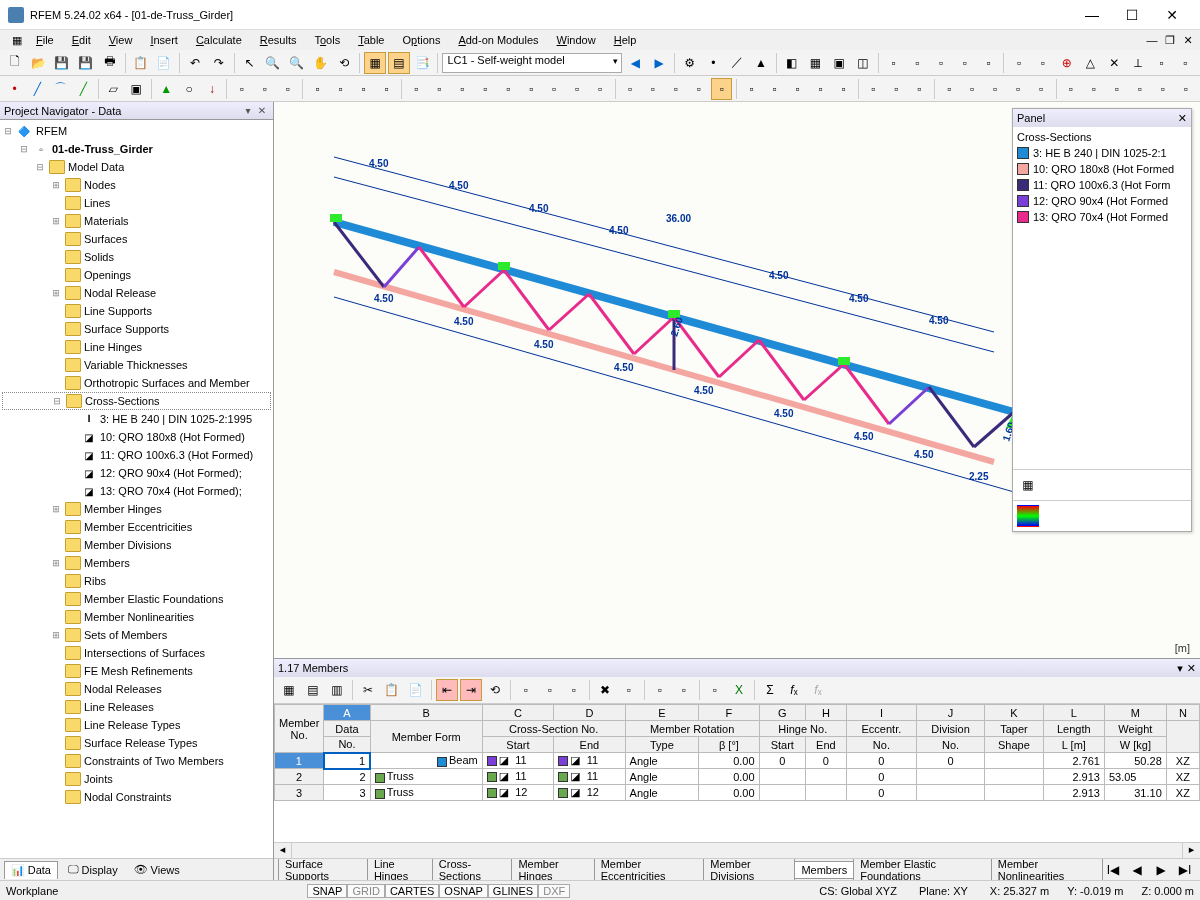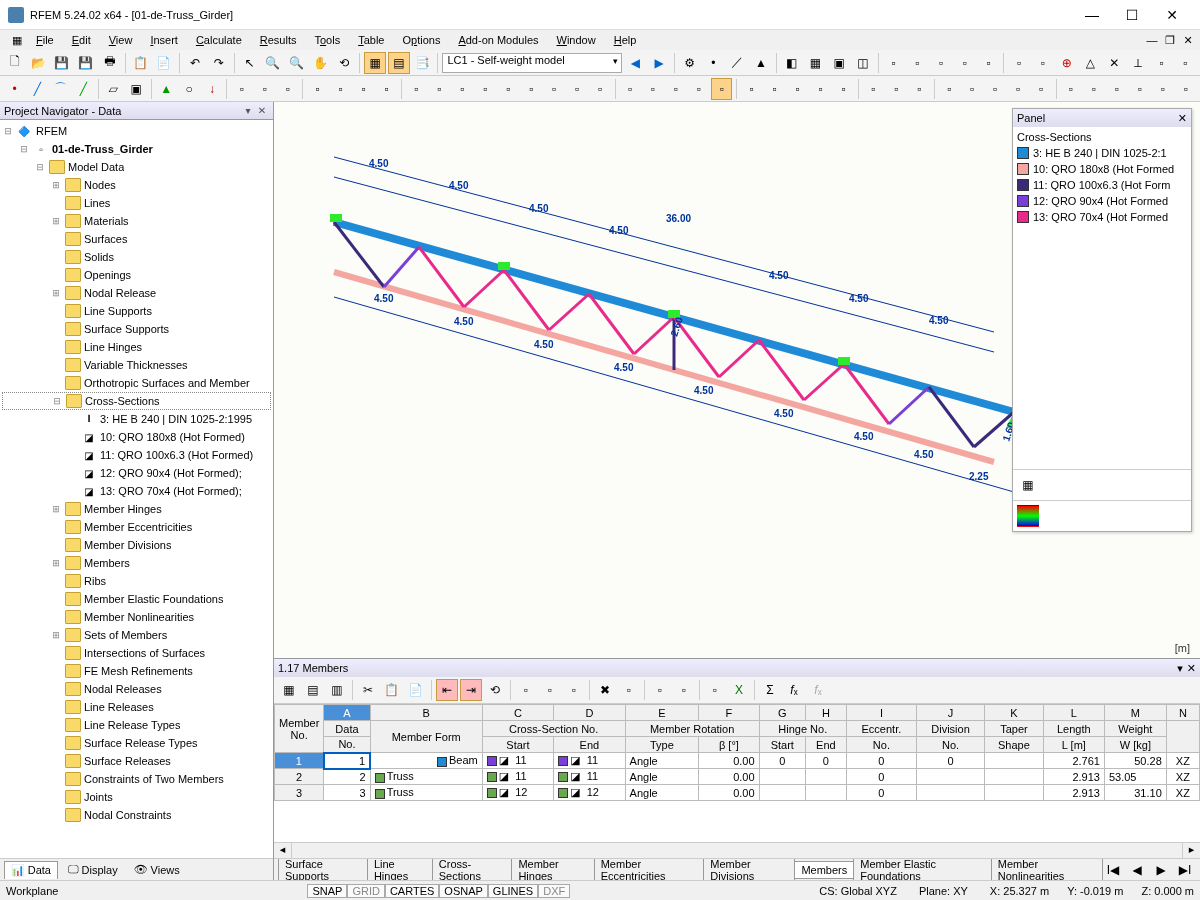--- a/index.html
+++ b/index.html
@@ -390,25 +390,20 @@
         </div>
         <div class="tree-item l3">
           <span class="tree-toggle"></span>
           <span class="tree-icon fld"></span>
           <span class="tree-label">Line Release Types</span>
         </div>
         <div class="tree-item l3">
           <span class="tree-toggle"></span>
           <span class="tree-icon fld"></span>
           <span class="tree-label">Surface Release Types</span>
-        </div>
-        <div class="tree-item l3">
-          <span class="tree-toggle"></span>
-          <span class="tree-icon fld"></span>
-          <span class="tree-label">Surface Releases</span>
         </div>
         <div class="tree-item l3">
           <span class="tree-toggle"></span>
           <span class="tree-icon fld"></span>
           <span class="tree-label">Constraints of Two Members</span>
         </div>
         <div class="tree-item l3">
           <span class="tree-toggle"></span>
           <span class="tree-icon fld"></span>
           <span class="tree-label">Joints</span>

